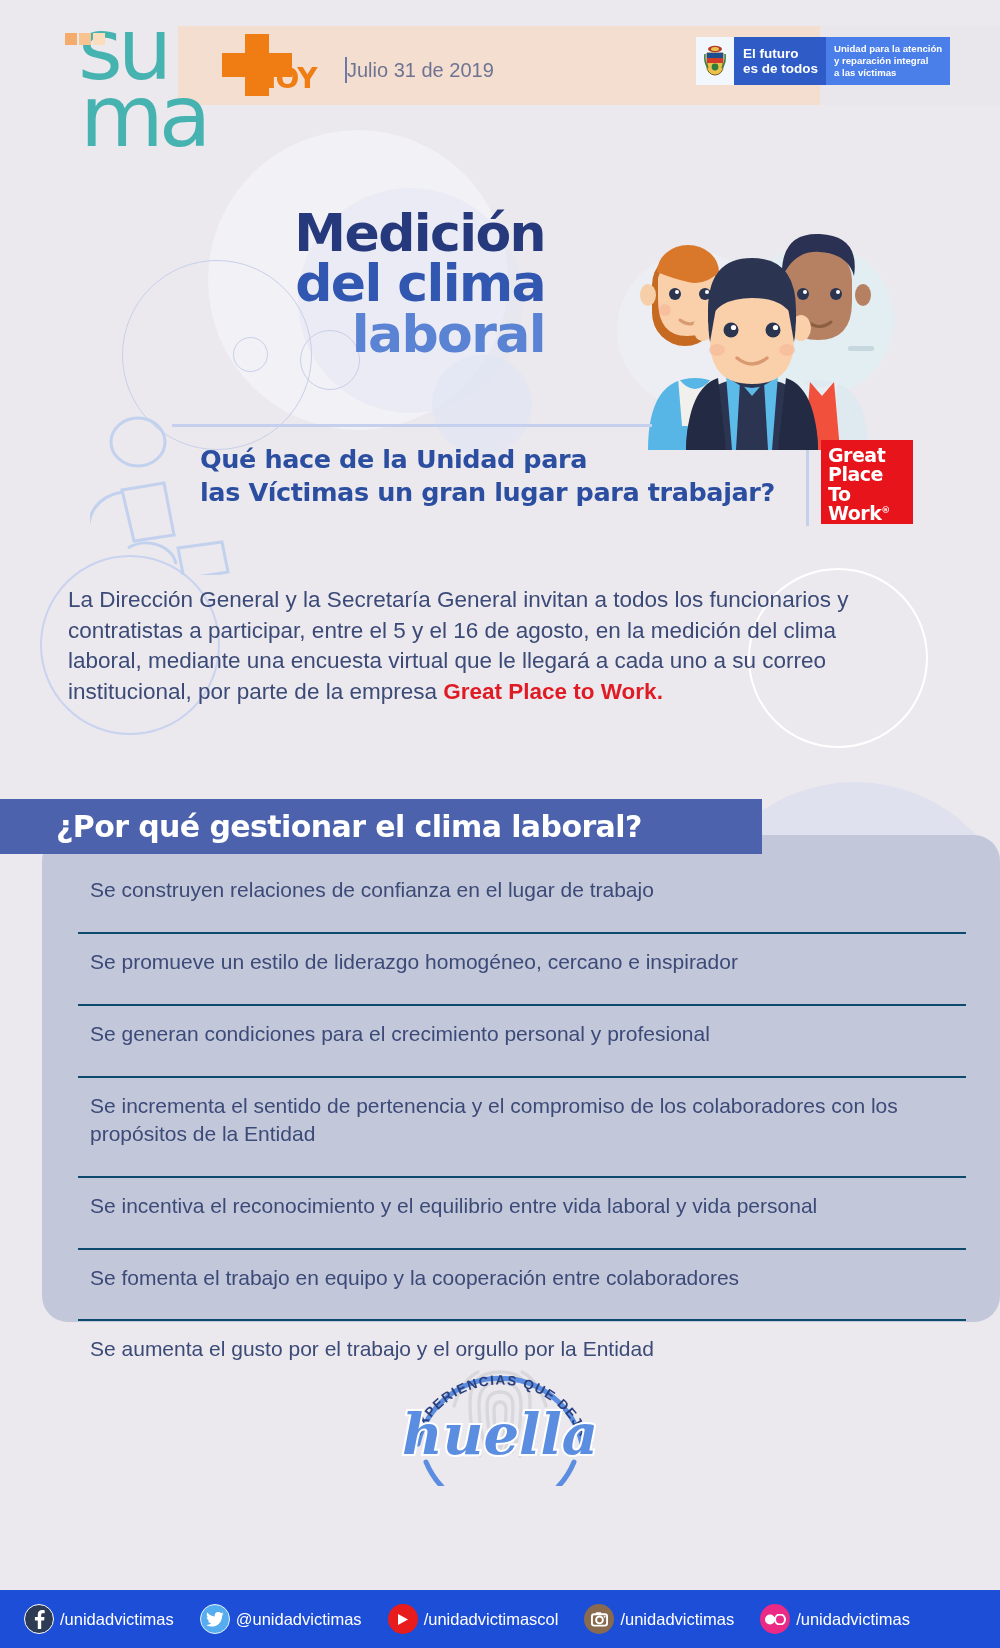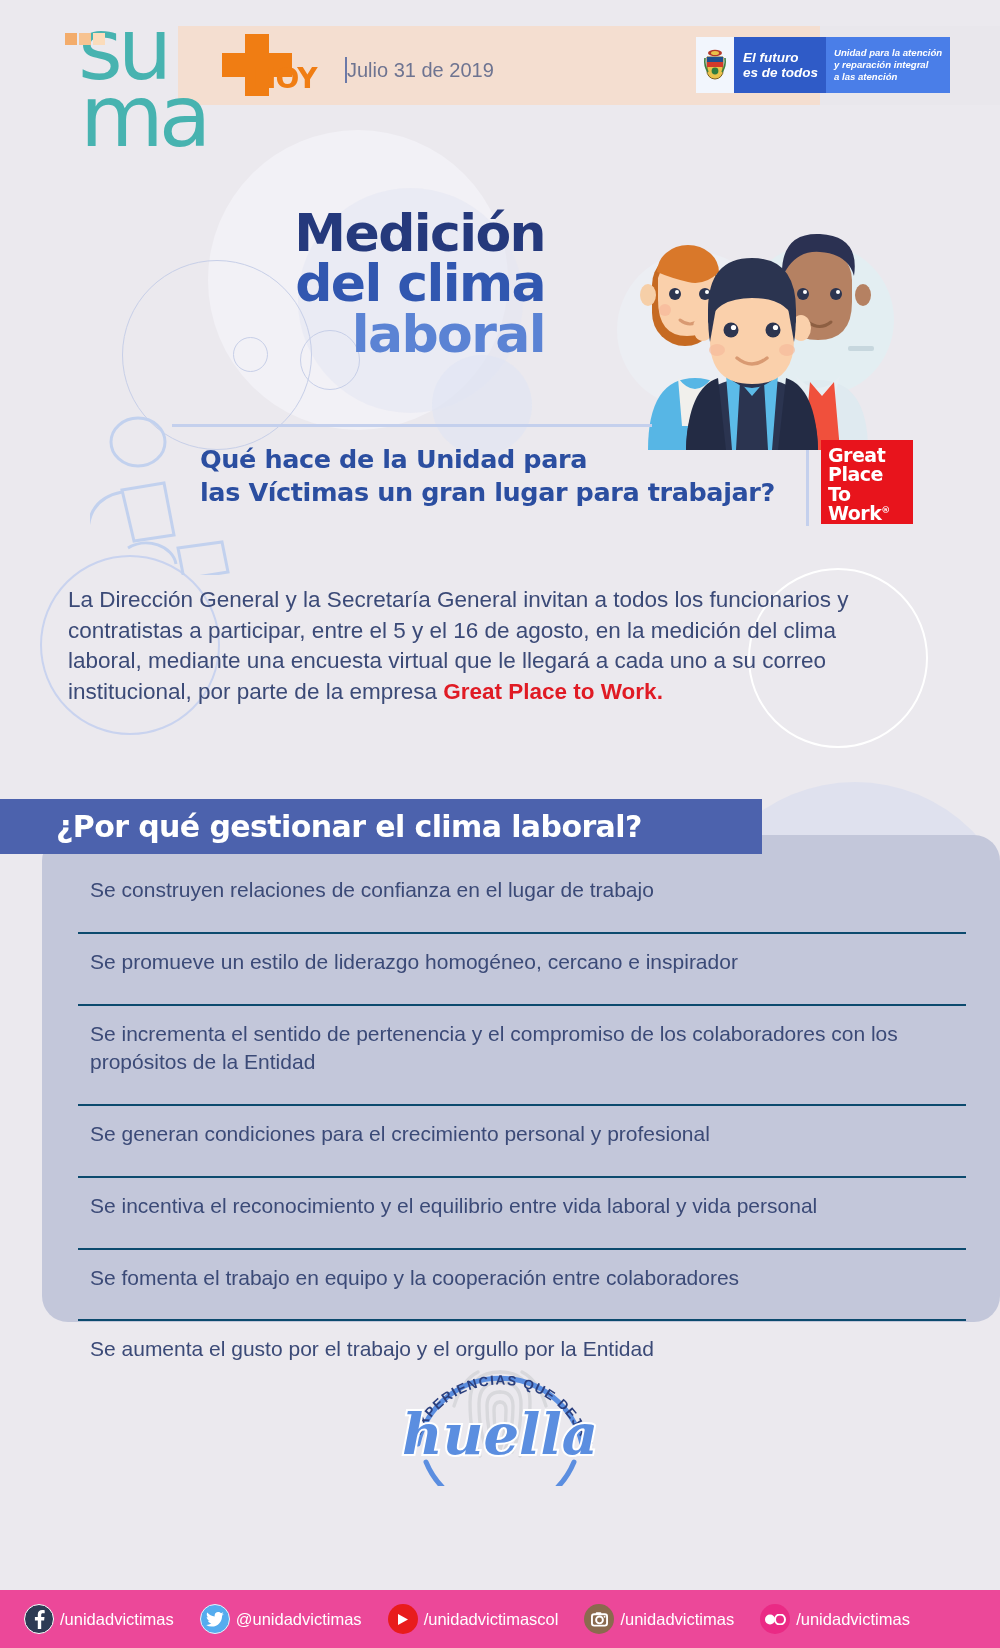--- a/index.html
+++ b/index.html
@@ -61,21 +61,21 @@
     font-family: "DejaVu Sans", sans-serif;
     font-weight: 700; font-size: 28px; color: #f07d13; letter-spacing: -1px; text-align: right;
   }
   .date-wrap {
     position: absolute; left: 345px; top: 57px;
     display: flex; align-items: center; gap: 0;
   }
   .date-rule { width: 2px; height: 26px; background: #6b79a8; }
   .date-txt { font-size: 20px; color: #6e7491; font-family: "Liberation Sans", sans-serif; }
 
-  .gov-logos { position: absolute; left: 696px; top: 37px; display: flex; height: 56px; font-style: italic; }
+  .gov-logos { position: absolute; left: 696px; top: 37px; display: flex; height: 48px; }
   .gov-shield {
     width: 38px; background: #f2f6fd; display:flex; align-items:center; justify-content:center;
   }
   .gov-shield svg { display:block; }
   .gov-blue {
     width: 92px; background: #2f5bc7; color:#fff; display:flex; align-items:center;
     padding-left: 9px; font-weight: 700; font-size: 13.5px; line-height: 1.12;
   }
   .gov-light {
     width: 124px; background: #4a7ee8; color:#fff; display:flex; align-items:center;
@@ -143,21 +143,21 @@
     font-family: "Liberation Sans", sans-serif;
   }
   .why-item + .why-item { border-top: 2px solid #0c4a6e; }
 
   
   .huella { position: absolute; left: 392px; top: 1336px; width: 216px; height: 150px; }
 
   
   .footer {
     position: absolute; left: 0; bottom: 0; width: 1000px; height: 58px;
-    background: #ec4899; display: flex; align-items: center;
+    background: #1d4ed8; display: flex; align-items: center;
     padding-left: 24px; gap: 0;
   }
   .soc { display: flex; align-items: center; gap: 6px; margin-right: 26px; }
   .soc-ic {
     width: 30px; height: 30px; border-radius: 50%;
     display:flex; align-items:center; justify-content:center; flex: 0 0 auto;
   }
   .soc-lbl { color:#fff; font-size: 16.5px; font-family:"Liberation Sans", sans-serif; }
   .ic-fb { background:#2d3b54; border:1.5px solid #fff; }
   .ic-tw { background:#55acee; border:1.5px solid #e8f3fb; }
@@ -218,21 +218,21 @@
     <div class="gov-blue">
       <div>
         <span>El futuro</span><br>
         <span>es de todos</span>
       </div>
     </div>
     <div class="gov-light">
       <div>
         <span>Unidad para la atención</span><br>
         <span>y reparación integral</span><br>
-        <span>a las atención</span>
+        <span>a las víctimas</span>
       </div>
     </div>
   </div>
 
   <div class="title">
     <span class="t1">Medición</span>
     <span class="t2">del clima</span>
     <span class="t3">laboral</span>
   </div>
 
@@ -317,22 +317,22 @@
     <span>La Dirección General y la Secretaría General invitan a todos los funcionarios y contratistas a participar, entre el 5 y el 16 de agosto, en la medición del clima laboral, mediante una encuesta virtual que le llegará a cada uno a su correo institucional, por parte de la empresa </span><b>Great Place to Work.</b>
   </p>
 
   <div class="why-panel"></div>
   <div class="why-bar">
     <div class="why-bar-label">¿Por qué gestionar el clima laboral?</div>
   </div>
   <div class="why-list">
     <div class="why-item">Se construyen relaciones de confianza en el lugar de trabajo</div>
     <div class="why-item">Se promueve un estilo de liderazgo homogéneo, cercano e inspirador</div>
+    <div class="why-item">Se generan condiciones para el crecimiento personal y profesional</div>
     <div class="why-item">Se incrementa el sentido de pertenencia y el compromiso de los colaboradores con los propósitos de la Entidad</div>
-    <div class="why-item">Se generan condiciones para el crecimiento personal y profesional</div>
     <div class="why-item">Se incentiva el reconocimiento y el equilibrio entre vida laboral y vida personal</div>
     <div class="why-item">Se fomenta el trabajo en equipo y la cooperación entre colaboradores</div>
     <div class="why-item">Se aumenta el gusto por el trabajo y el orgullo por la Entidad</div>
   </div>
 
   <div class="huella">
     <svg width="216" height="150" viewBox="0 0 216 150">
       <defs>
         <path id="arcpath" d="M 22 118 A 88 88 0 0 1 194 118"></path>
         <clipPath id="fpclip">

